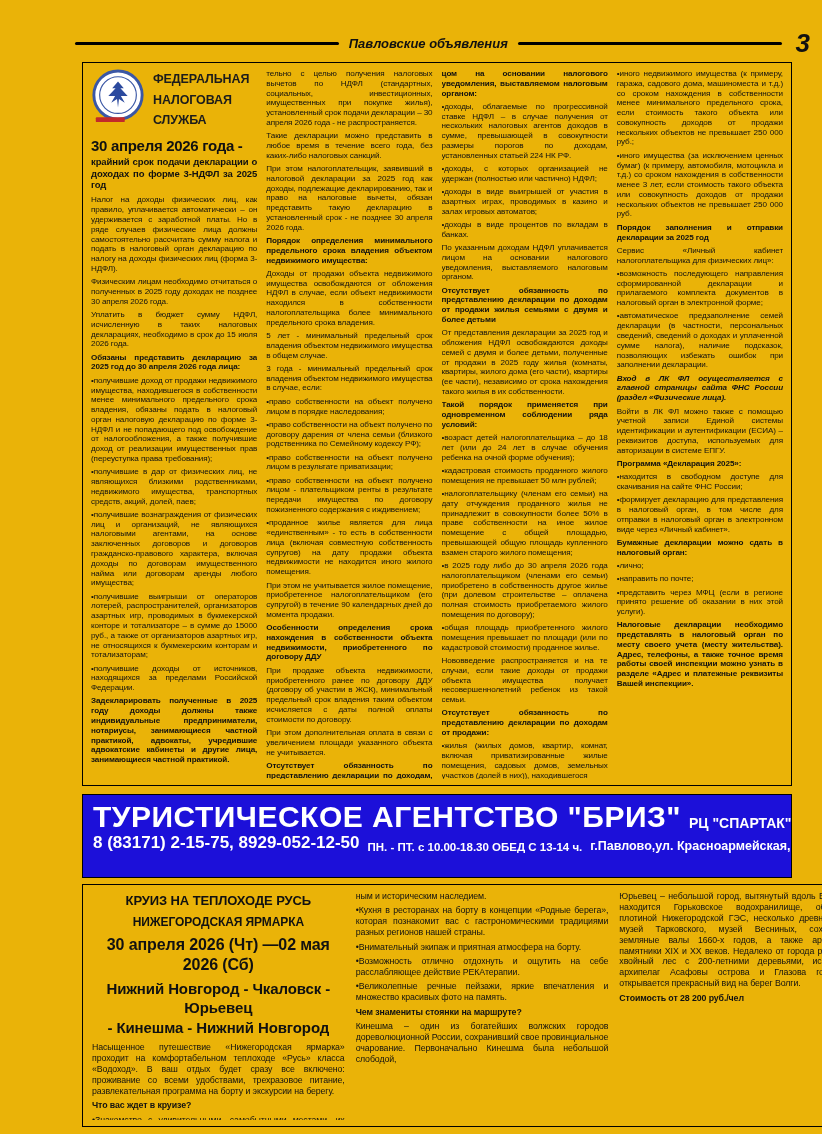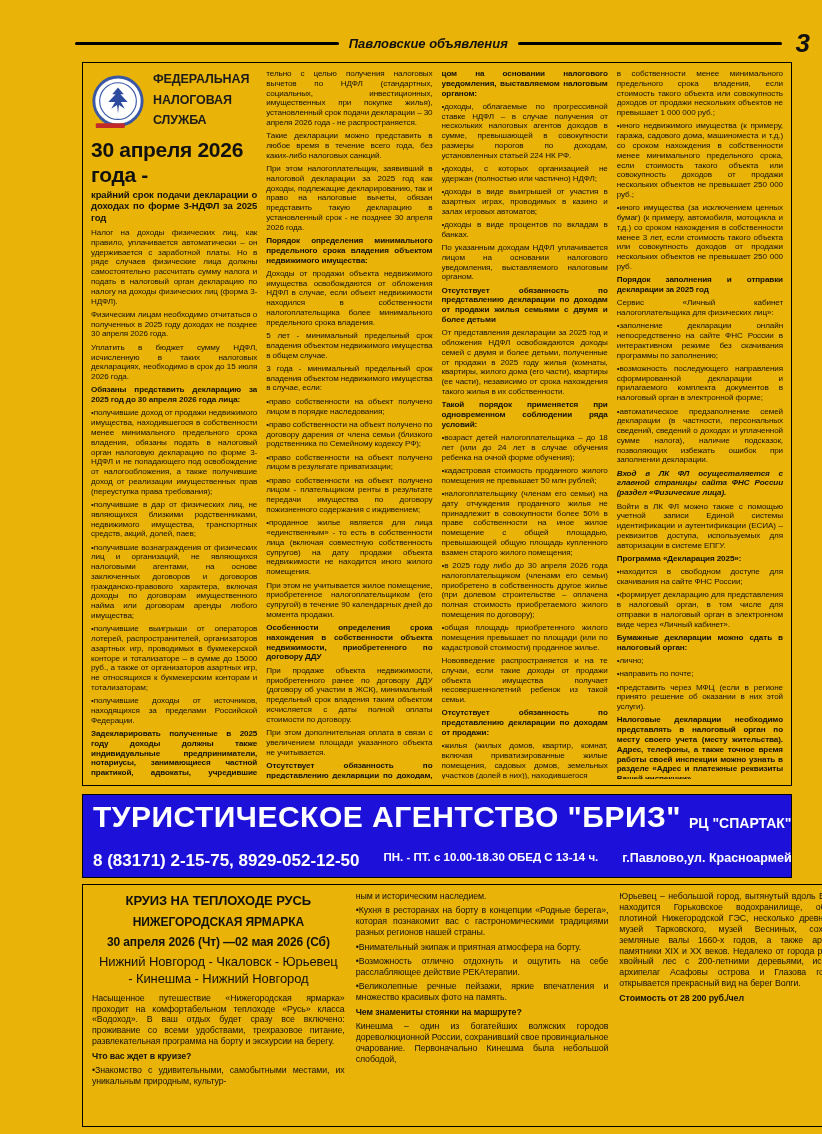--- a/index.html
+++ b/index.html
@@ -17,48 +17,48 @@
   .article-box{
     position:absolute;top:62px;left:82px;width:710px;height:724px;
     border:1.5px solid #000;box-sizing:border-box;padding:6px 8px;
     display:flex;gap:9px;overflow:hidden;
   }
   .tax-col{flex:1;min-width:0;overflow:hidden;font-size:8.1px;line-height:1.21;letter-spacing:-0.1px;}
   .para{margin:0 0 3.5px 0;text-align:justify;}
   .para.bold{font-weight:bold;}
   .para.bolditalic{font-weight:bold;font-style:italic;}
   
-  .agency-row{display:flex;align-items:flex-end;gap:8px;margin-bottom:6px;}
+  .agency-row{display:flex;align-items:flex-start;gap:8px;margin-bottom:6px;}
   .fns-logo{width:54px;height:56px;flex:0 0 auto;}
   .agency-name{font-size:12.5px;font-weight:bold;line-height:1.65;color:#1c1c1c;}
-  .headline{font-size:21px;font-weight:bold;letter-spacing:-0.3px;margin:2px 0 1px 0;}
+  .headline{font-size:15px;font-weight:bold;letter-spacing:-0.3px;margin:2px 0 1px 0;}
   .subheadline{font-size:9.5px;font-weight:bold;margin:0 0 5px 0;text-align:justify;}
   
   .banner{
     position:absolute;top:794px;left:82px;width:710px;height:84px;box-sizing:border-box;
     border:1px solid #000;color:#fff;padding:5px 10px 4px 10px;overflow:hidden;
   }
   .banner-row1{display:flex;align-items:flex-end;}
   .banner-title{flex:1;font-size:30px;font-weight:bold;letter-spacing:0.5px;white-space:nowrap;line-height:1.1;}
   .banner-venue{font-size:14px;font-weight:bold;white-space:nowrap;margin:0 4px 2px 8px;}
-  .banner-row2{display:flex;align-items:flex-start;margin-top:18px;gap:24px;}
+  .banner-row2{display:flex;align-items:flex-end;margin-top:0;gap:8px;}
   .banner-phones{font-size:17px;font-weight:bold;white-space:nowrap;}
   .banner-hours{font-size:11.5px;font-weight:bold;white-space:nowrap;}
   .banner-address{flex:1;text-align:right;font-size:12.5px;font-weight:bold;white-space:nowrap;}
   
   .cruise-box{
     position:absolute;top:884px;left:82px;width:800px;height:243px;
     border:1.5px solid #000;box-sizing:border-box;padding:6px 9px;
     display:flex;gap:11px;overflow:hidden;
   }
   .cruise-col{flex:1;min-width:0;overflow:hidden;font-size:8.8px;line-height:1.24;letter-spacing:-0.1px;}
   .cruise-title{font-size:13px;font-weight:bold;text-align:center;margin:2px 0 6px 0;}
   .cruise-subtitle{font-size:12px;font-weight:bold;text-align:center;margin:0 0 5px 0;}
-  .cruise-dates{font-size:12px;font-weight:bold;text-align:center;margin:0 0 4px 0;}
-  .cruise-route{font-size:13px;font-weight:normal;text-align:center;margin:0 0 5px 0;line-height:1.3;}
+  .cruise-dates{font-size:16px;font-weight:bold;text-align:center;margin:0 0 4px 0;}
+  .cruise-route{font-size:15px;font-weight:bold;text-align:center;margin:0 0 5px 0;line-height:1.3;}
 </style>
 </head>
 <body>
 
 <div class="page">
 
   <div class="header">
     <div class="rule"></div>
     <div class="header-title">Павловские объявления</div>
     <div class="rule"></div>
@@ -129,26 +129,24 @@
         <p class="para normal">•возраст детей налогоплательщика – до 18 лет (или до 24 лет в случае обучения ребенка на очной форме обучения);</p>
         <p class="para normal">•кадастровая стоимость проданного жилого помещения не превышает 50 млн рублей;</p>
         <p class="para normal">•налогоплательщику (членам его семьи) на дату отчуждения проданного жилья не принадлежит в совокупности более 50% в праве собственности на иное жилое помещение с общей площадью, превышающей общую площадь купленного взамен старого жилого помещения;</p>
         <p class="para normal">•в 2025 году либо до 30 апреля 2026 года налогоплательщиком (членами его семьи) приобретено в собственность другое жилье (при долевом строительстве – оплачена полная стоимость приобретаемого жилого помещения по договору);</p>
         <p class="para normal">•общая площадь приобретенного жилого помещения превышает по площади (или по кадастровой стоимости) проданное жилье.</p>
         <p class="para normal">Нововведение распространяется и на те случаи, если такие доходы от продажи объекта имущества получает несовершеннолетний ребенок из такой семьи.</p>
         <p class="para bold">Отсутствует обязанность по представлению декларации по доходам от продажи:</p>
         <p class="para normal">•жилья (жилых домов, квартир, комнат, включая приватизированные жилые помещения, садовых домов, земельных участков (долей в них)), находившегося</p>
       </div>
     <div class="tax-col">
-        <p class="para normal">в собственности менее минимального предельного срока владения, если стоимость такого объекта или совокупность доходов от продажи нескольких объектов не превышает 1 000 000 руб.;</p>
         <p class="para normal">•иного недвижимого имущества (к примеру, гаража, садового дома, машиноместа и т.д.) со сроком нахождения в собственности менее минимального предельного срока, если стоимость такого объекта или совокупность доходов от продажи нескольких объектов не превышает 250 000 руб.;</p>
         <p class="para normal">•иного имущества (за исключением ценных бумаг) (к примеру, автомобиля, мотоцикла и т.д.) со сроком нахождения в собственности менее 3 лет, если стоимость такого объекта или совокупность доходов от продажи нескольких объектов не превышает 250 000 руб.</p>
         <p class="para bold">Порядок заполнения и отправки декларации за 2025 год</p>
         <p class="para normal">Сервис «Личный кабинет налогоплательщика для физических лиц»:</p>
-        <p class="para normal">•заполнение декларации онлайн непосредственно на сайте ФНС России в интерактивном режиме без скачивания программы по заполнению;</p>
         <p class="para normal">•возможность последующего направления сформированной декларации и прилагаемого комплекта документов в налоговый орган в электронной форме;</p>
         <p class="para normal">•автоматическое предзаполнение семей декларации (в частности, персональных сведений, сведений о доходах и уплаченной сумме налога), наличие подсказок, позволяющих избежать ошибок при заполнении декларации.</p>
         <p class="para bolditalic">Вход в ЛК ФЛ осуществляется с главной страницы сайта ФНС России (раздел «Физические лица).</p>
         <p class="para normal">Войти в ЛК ФЛ можно также с помощью учетной записи Единой системы идентификации и аутентификации (ЕСИА) – реквизитов доступа, используемых для авторизации в системе ЕПГУ.</p>
         <p class="para bold">Программа «Декларация 2025»:</p>
         <p class="para normal">•находится в свободном доступе для скачивания на сайте ФНС России;</p>
         <p class="para normal">•формирует декларацию для представления в налоговый орган, в том числе для отправки в налоговый орган в электронном виде через «Личный кабинет».</p>
         <p class="para bold">Бумажные декларации можно сдать в налоговый орган:</p>
         <p class="para normal">•лично;</p>
         <p class="para normal">•направить по почте;</p>

